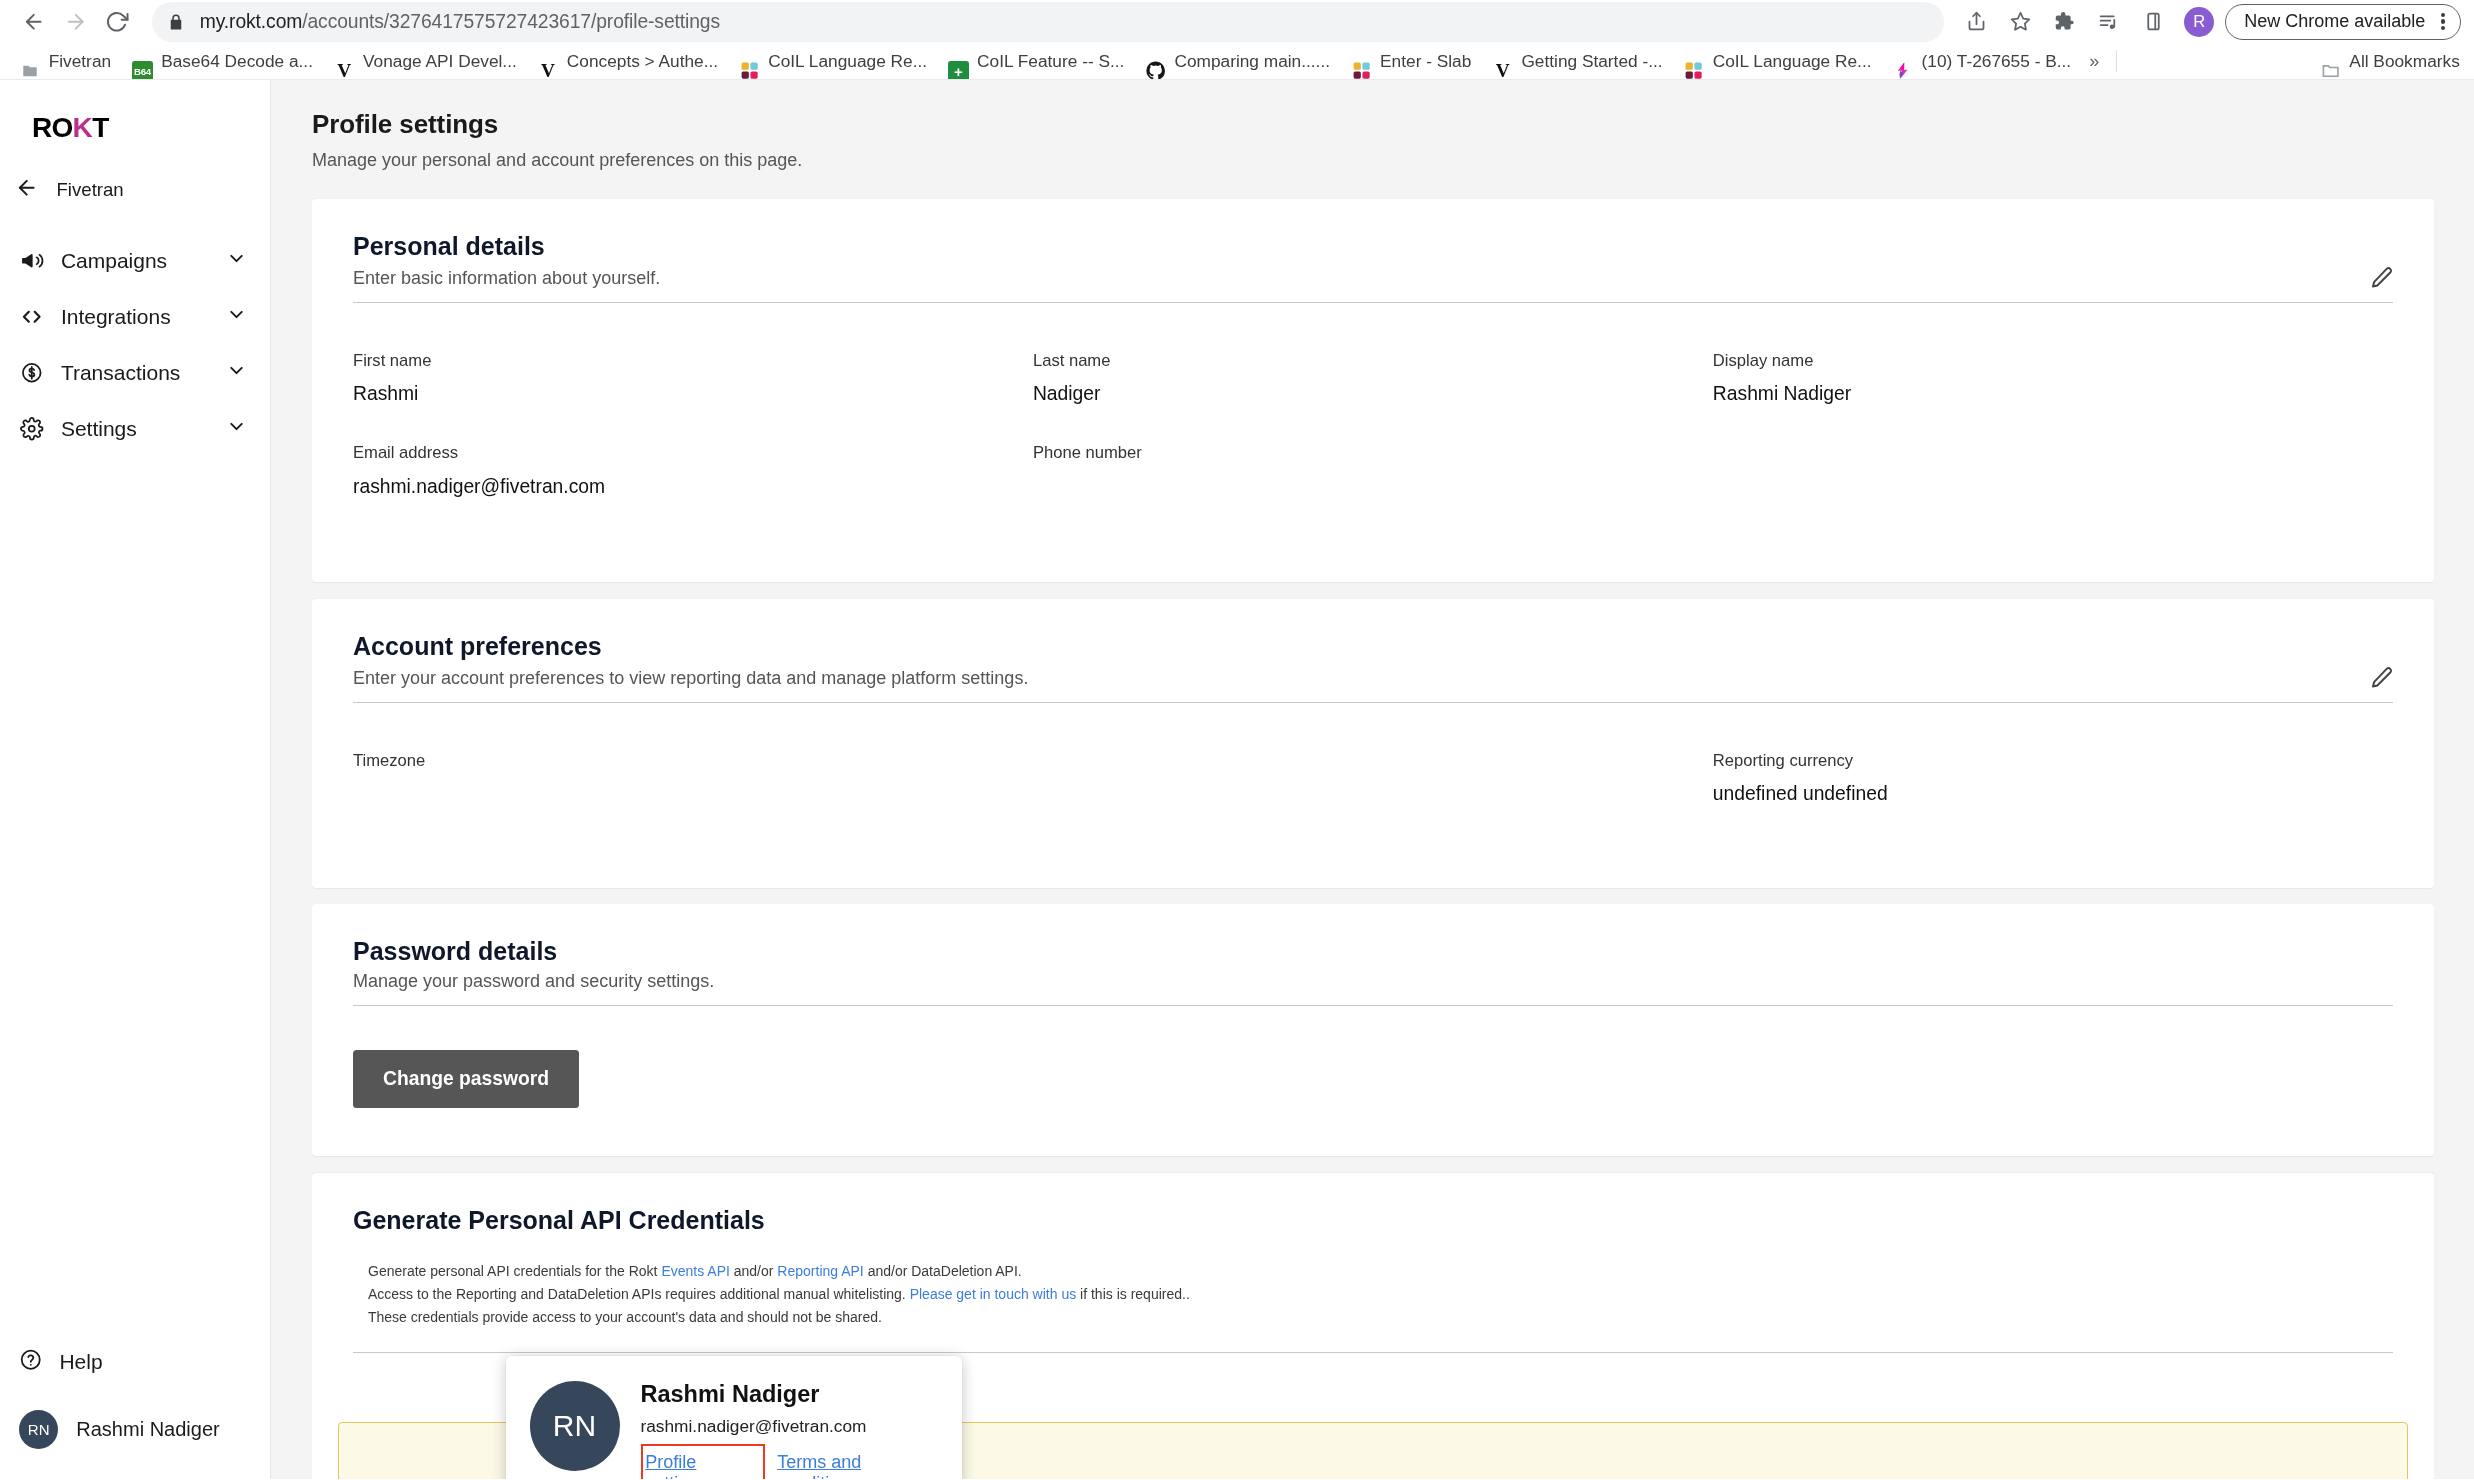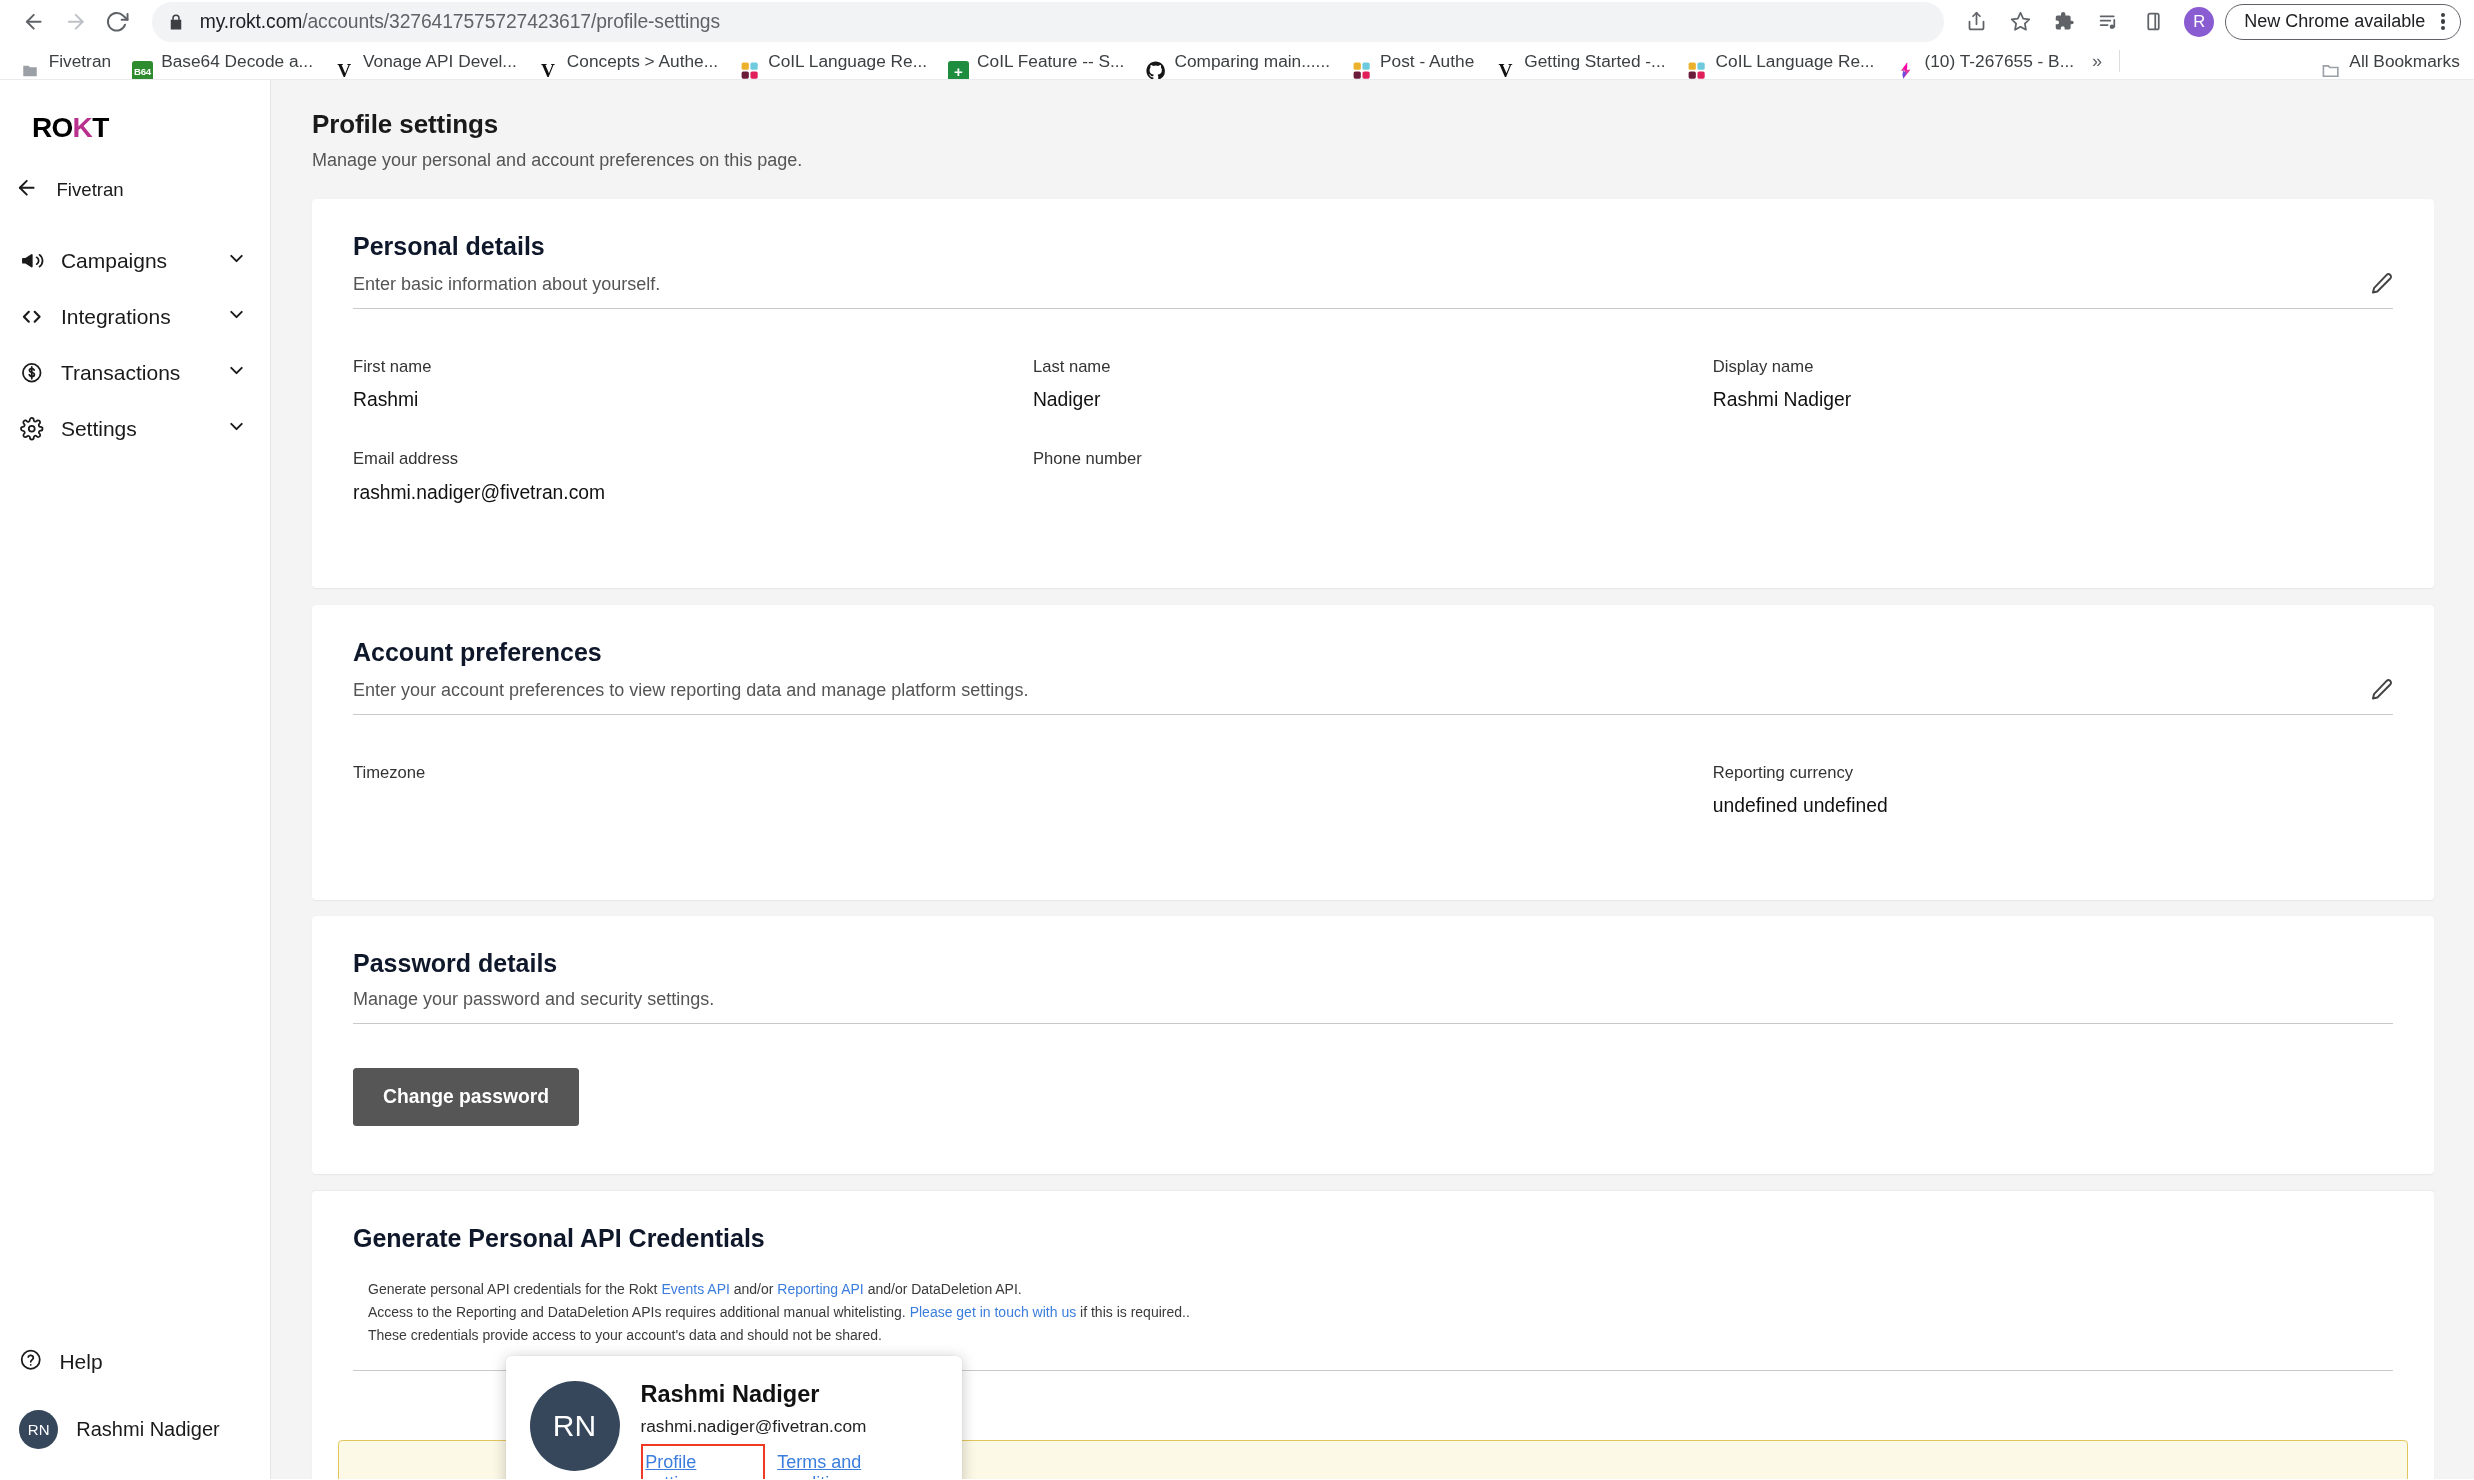--- a/index.html
+++ b/index.html
@@ -148,21 +148,21 @@
 
   .cards { margin-top: 28px; padding: 0 41px 0 41px; }
   .card {
     background: #fff; border-radius: 4.1px; margin-bottom: 16.6px;
     padding: 33px 41px 0 41px; position: relative;
     box-shadow: 0 0.7px 1.4px rgba(0,0,0,0.06);
   }
   .card-title { font-size: 25px; font-weight: 700; color: #0f172a; }
   .card-sub-row {
     display: flex; align-items: flex-end; justify-content: space-between;
-    border-bottom: 1.4px solid #c9c9c9; padding-bottom: 12.4px; margin-top: 11px;
+    border-bottom: 1.4px solid #c9c9c9; padding-bottom: 12.4px; margin-top: 5px;
   }
   .card-sub { font-size: 18px; color: #555; }
   .edit-btn { color: #444; display:flex; align-items:center; }
   .edit-btn svg { width: 23.5px; height: 23.5px; }
 
   .field-grid { display: flex; padding-top: 48px; }
   .field { width: 33.33%; }
   .field-label { font-size: 16.6px; color: #333; }
   .field-value { font-size: 19.3px; color: #111; margin-top: 12.4px; min-height: 23.5px; }
   .row-gap { height: 37px; }
@@ -334,21 +334,21 @@
     </div>
     <div class="bm">
       <span class="bm-ico ico-slab">
         <svg viewBox="0 0 24 24" width="19.3" height="19.3">
             <rect x="2" y="2" width="9" height="9" rx="2" fill="#ecb22e"></rect>
             <rect x="13" y="2" width="9" height="9" rx="2" fill="#6ecadc"></rect>
             <rect x="2" y="13" width="9" height="9" rx="2" fill="#6b1b3a"></rect>
             <rect x="13" y="13" width="9" height="9" rx="2" fill="#e01e5a"></rect>
           </svg>
       </span>
-      <span class="bm-label">Post - Authe</span>
+      <span class="bm-label">Enter - Slab</span>
     </div>
     <div class="bm">
       <span class="bm-ico ico-v">V</span>
       <span class="bm-label">Getting Started -...</span>
     </div>
     <div class="bm">
       <span class="bm-ico ico-slab">
         <svg viewBox="0 0 24 24" width="19.3" height="19.3">
             <rect x="2" y="2" width="9" height="9" rx="2" fill="#ecb22e"></rect>
             <rect x="13" y="2" width="9" height="9" rx="2" fill="#6ecadc"></rect>

